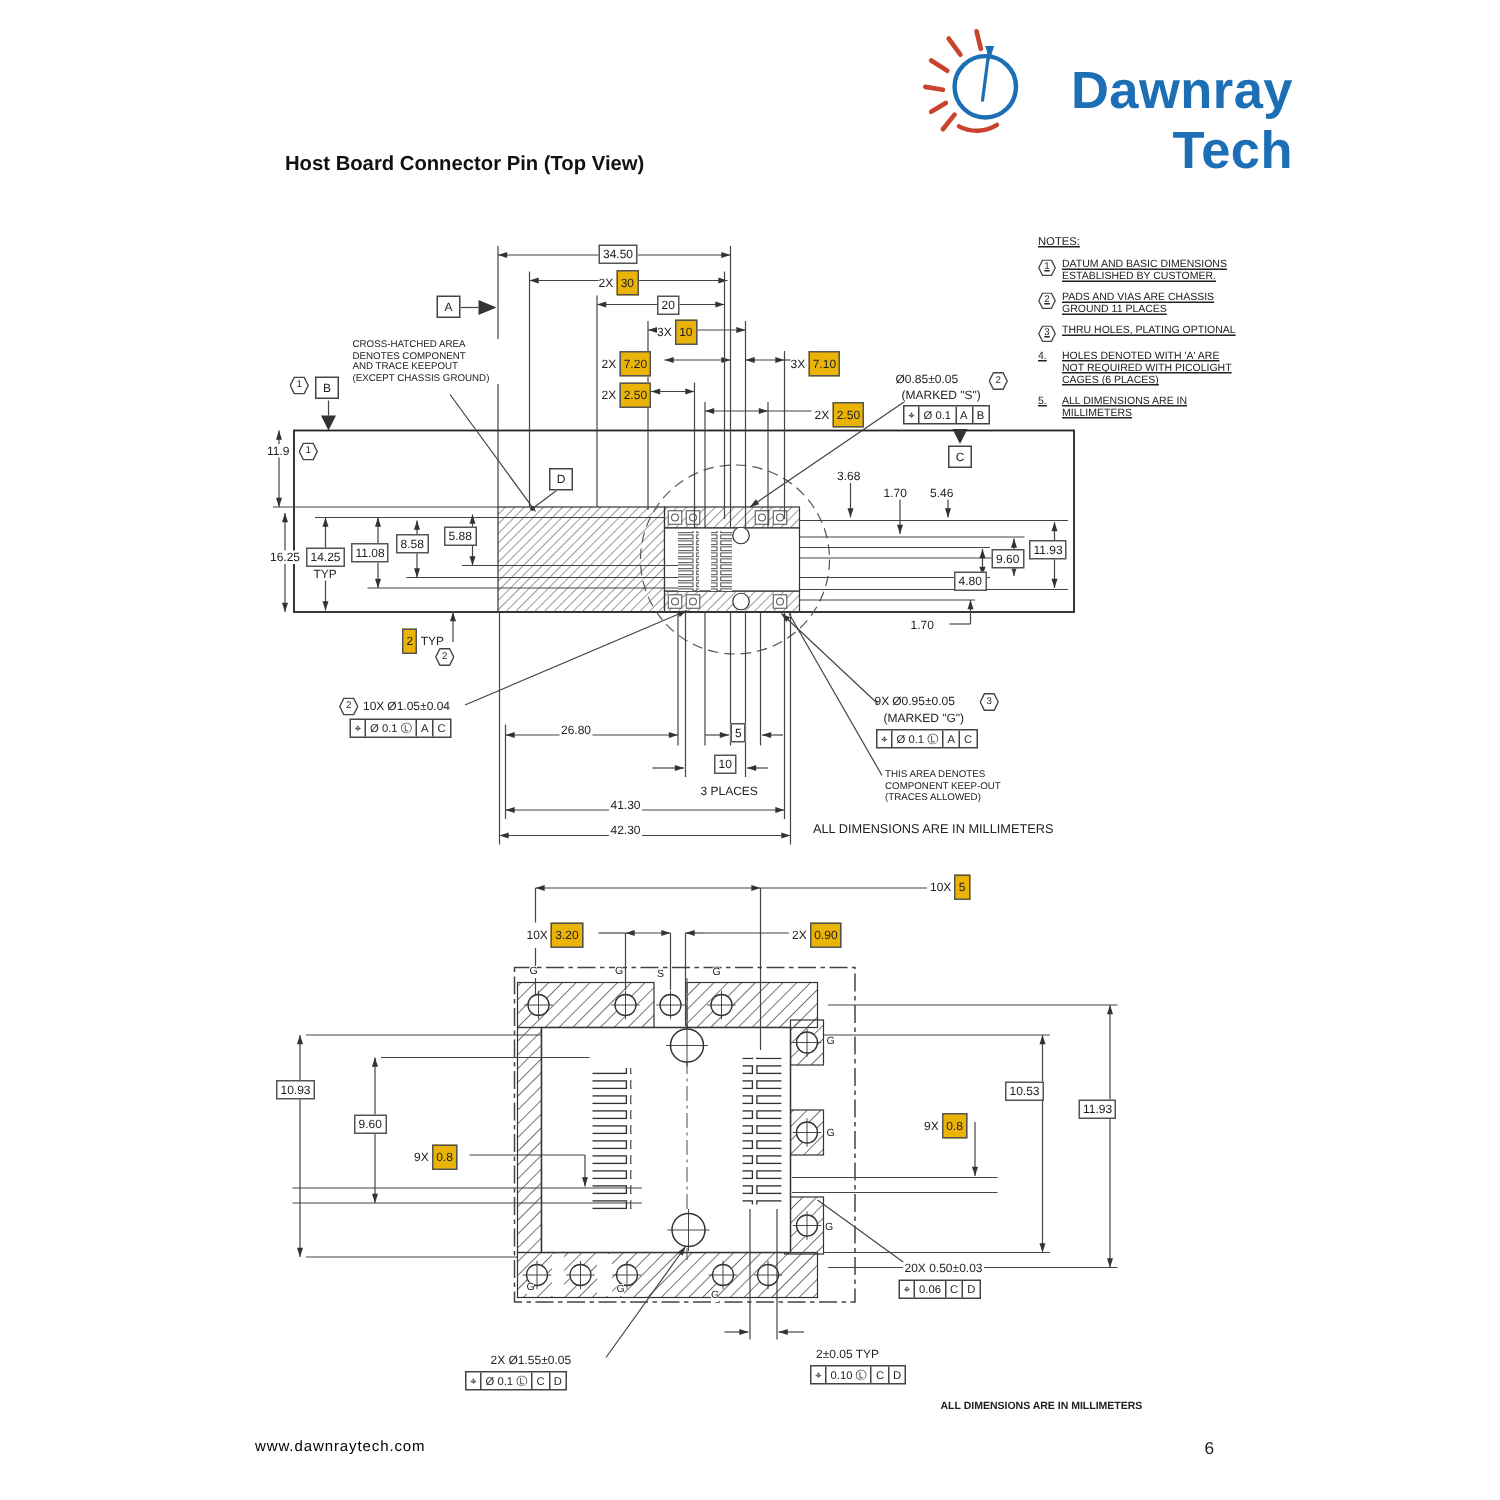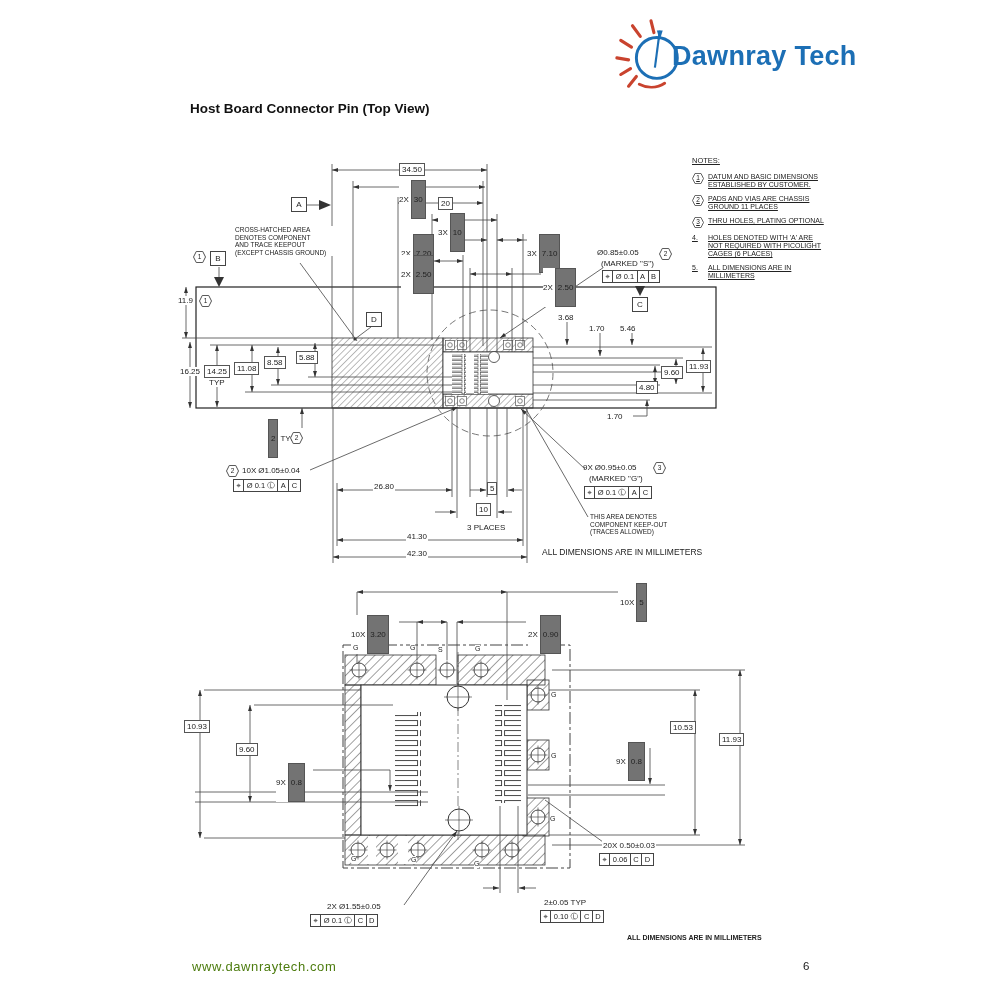--- a/index.html
+++ b/index.html
@@ -2,48 +2,48 @@
 <html><head>
 <meta charset="utf-8">
 <style>
   html,body{margin:0;padding:0;background:#fff;}
   #sheet{position:relative;width:1000px;height:1000px;background:#fff;overflow:hidden;
          font-family:"Liberation Sans","DejaVu Sans",sans-serif;color:#222;}
   #art{position:absolute;left:0;top:0;}
   #title{position:absolute;left:190px;top:101px;font-size:13.5px;font-weight:bold;color:#111;}
   
   #logo{position:absolute;left:612px;top:14px;width:250px;height:82px;}
-  .logotext{position:absolute;left:60px;top:27px;font-size:27px;font-weight:bold;color:#1c6fb5;letter-spacing:.3px;}
+  .logotext{position:absolute;left:60px;top:27px;font-size:35px;font-weight:bold;color:#1c6fb5;letter-spacing:.3px;text-align:right;}
   
   #notes{position:absolute;left:692px;top:156px;width:140px;text-decoration:underline;}
   #notes h4{margin:0 0 8px 0;font-size:7.5px;font-weight:normal;}
   .note{display:flex;gap:4px;margin-bottom:6px;font-size:7px;line-height:8px;}
   .nmark{flex:none;width:12px;font-size:7px;}
   .hexn{position:relative;flex:none;width:12px;height:11px;display:flex;align-items:center;justify-content:center;font-size:6.5px;}
   .hexn svg{position:absolute;inset:0;width:100%;height:100%;}
   .hexn i{font-style:normal;position:relative;line-height:1;}
   
   .dlab{position:absolute;font-size:8px;line-height:9px;background:#fff;padding:0 1px;white-space:nowrap;}
   .dbox{position:absolute;font-size:8px;line-height:9px;border:1px solid #555;background:#fff;padding:1px 2px;white-space:nowrap;}
   .grp{position:absolute;display:flex;align-items:center;gap:2px;font-size:8px;line-height:9px;background:#fff;white-space:nowrap;}
-  .grp .bx{border:1px solid #555;background:#737373;padding:14px 2px;}
+  .grp .bx{border:1px solid #555;background:#eab308;padding:3px 2px;}
   .glab{position:absolute;font-size:7px;line-height:8px;background:#fff;}
   .datum{position:absolute;width:14px;height:13px;border:1.2px solid #444;background:#fff;
          font-size:8px;line-height:13px;text-align:center;}
   .fcf{position:absolute;display:flex;border:1.2px solid #444;background:#fff;font-size:7.5px;line-height:11px;white-space:nowrap;}
   .fcf span{padding:0 2.5px;border-right:1px solid #444;}
   .fcf span:last-child{border-right:none;}
   .hexf{position:absolute;width:13px;height:12px;display:flex;align-items:center;justify-content:center;font-size:6.5px;}
   .hexf svg{position:absolute;inset:0;width:100%;height:100%;}
   .hexf i{font-style:normal;position:relative;line-height:1;}
   .pre{white-space:pre-line;}
   .small{font-size:6.5px;line-height:7.5px;background:#fff;}
   .units{position:absolute;font-size:8.5px;background:#fff;}
   .units2{position:absolute;font-size:7px;font-weight:bold;background:#fff;}
-  #footer-url{position:absolute;left:192px;top:959px;font-size:13px;letter-spacing:.6px;color:#4d7c0f;}
+  #footer-url{position:absolute;left:170px;top:959px;font-size:10px;letter-spacing:.6px;color:#000000;}
   #page-num{position:absolute;left:803px;top:960px;font-size:11.5px;color:#222;}
 </style>
 </head>
 <body>
 
 <div id="sheet">
 
   <svg id="art" width="1000" height="1000" viewBox="0 0 1000 1000">
     <defs>
       <marker id="mA" viewBox="0 0 10 10" refX="9" refY="5" markerWidth="9" markerHeight="9" orient="auto-start-reverse">

